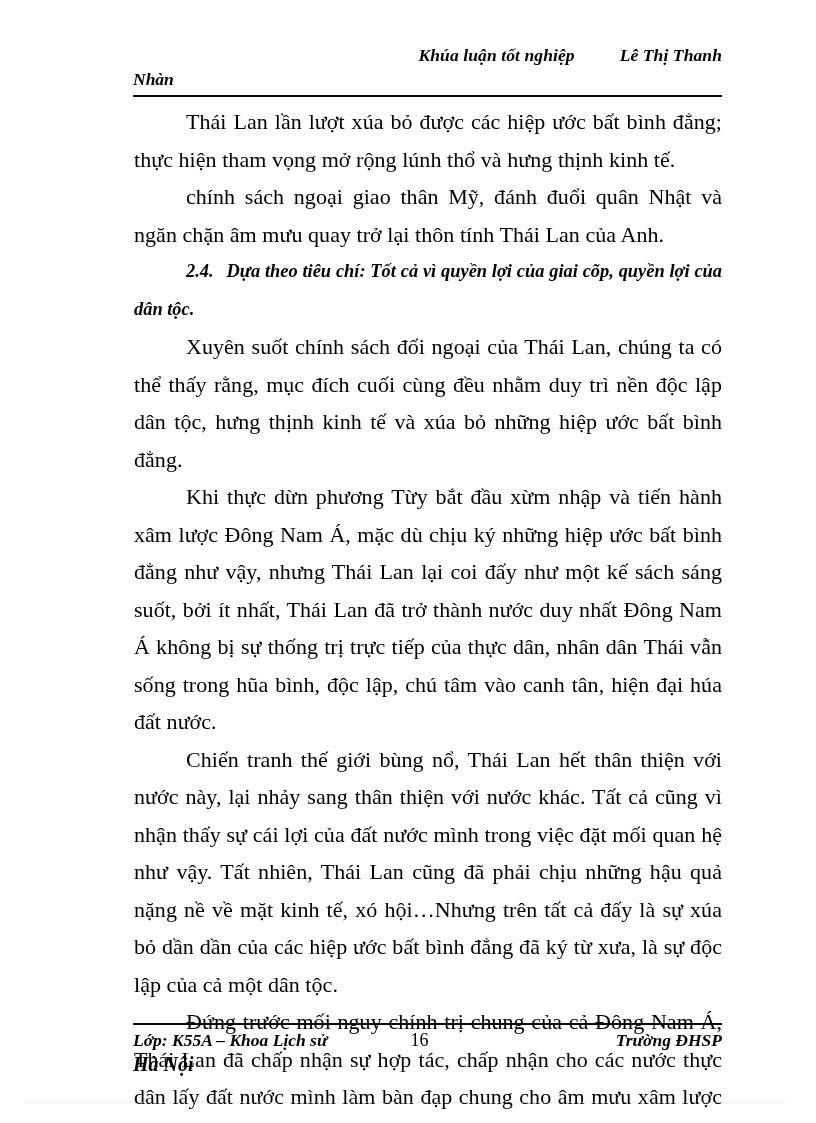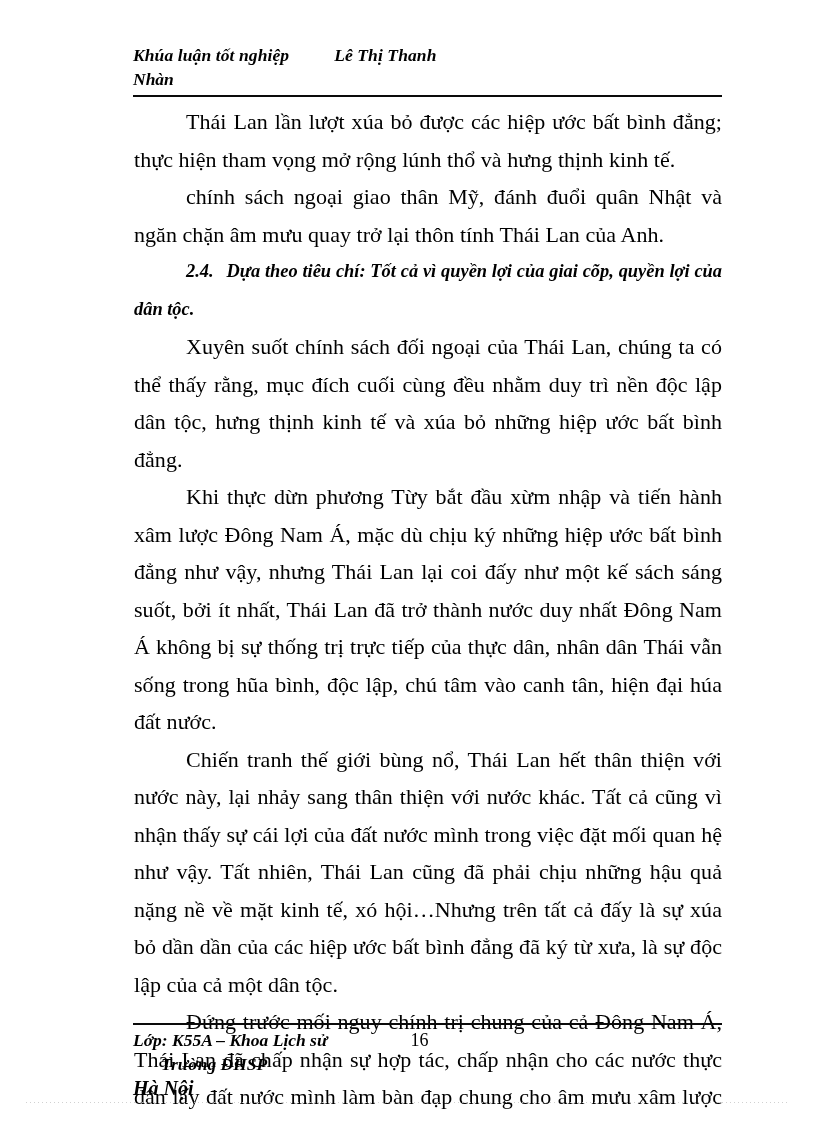--- a/index.html
+++ b/index.html
@@ -23,21 +23,21 @@
 
   
   .header-zone {
     position: absolute;
     left: 133px;
     top: 43px;
     width: 589px;
   }
   .header-row {
     display: flex;
-    justify-content: flex-start;
+    justify-content: flex-end;
     align-items: flex-start;
     font-style: italic;
     font-weight: bold;
     font-size: 17.5px;
     line-height: 24px;
     letter-spacing: 0.1px;
   }
   .header-left {
     text-align: left;
     white-space: nowrap;
@@ -103,21 +103,20 @@
     width: 589px;
   }
   .footer-row {
     display: flex;
     justify-content: space-between;
     align-items: flex-start;
     font-style: italic;
     font-weight: bold;
     font-size: 17.5px;
     line-height: 24px;
-    flex-direction: column;
   }
   .footer-left { text-align: left; white-space: nowrap; }
   .footer-center {
     font-style: normal;
     font-weight: normal;
     font-size: 18px;
     line-height: 24px;
     position: absolute;
     left: 0;
     right: 16px;

